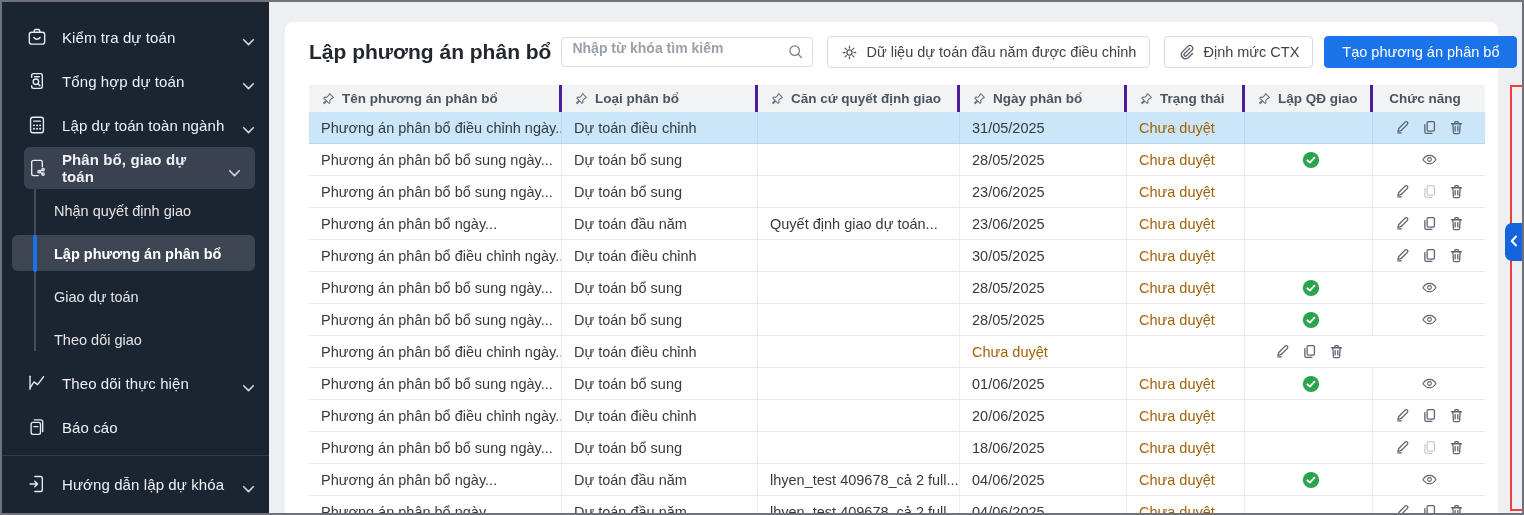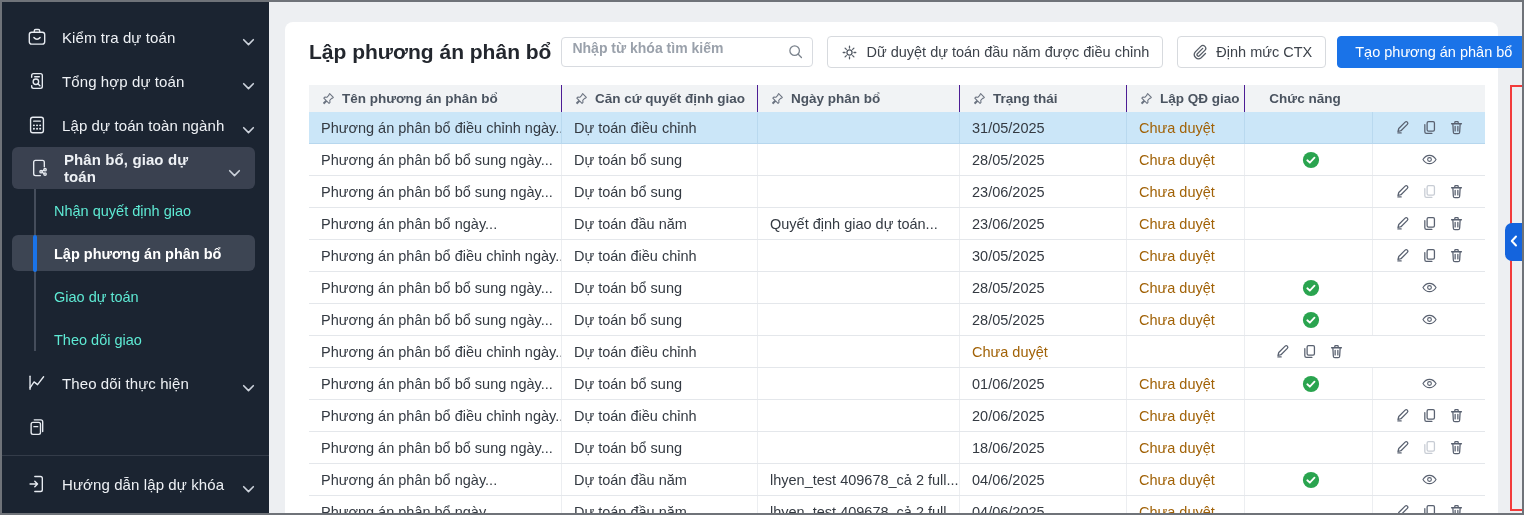--- a/index.html
+++ b/index.html
@@ -13,28 +13,28 @@
   .nav-item {
     height:44px; display:flex; align-items:center; gap:14px;
     padding:0 14px 0 24px; cursor:pointer; font-size:15px; font-weight:500; color:#eef1f5;
   }
   .nav-item .nico { width:22px; height:22px; color:#e7ebf1; flex:none; display:flex; align-items:center; }
   .nav-item .nico svg { width:22px; height:22px; }
   .nav-item .nlabel { flex:1; letter-spacing:.1px; }
   .nav-item .chev { width:13px; height:9px; color:#cdd3dc; flex:none; }
   .nav-item .chev svg { width:13px; height:9px; }
   .nav-item.active-parent {
-    background:#3a4150; border-radius:6px; margin:0 14px 0 10px; padding-left:16px; font-weight:700; height:42px;
+    background:#3a4150; border-radius:6px; margin:0 14px 0 22px; padding-left:2px; font-weight:700; height:42px;
   }
   .sub-list { position:relative; }
   .tree-line { position:absolute; left:32px; top:0; bottom:10px; width:2px; background:#454d5b; z-index:2; }
   .tree-active-bar { position:absolute; left:31px; width:4px; background:#1a73e8; z-index:3; border-radius:2px; }
   .sub-item {
     position:relative; height:43px; display:flex; align-items:center;
-    padding-left:52px; font-size:14.5px; color:#5eead4; cursor:pointer; z-index:1;
+    padding-left:52px; font-size:14.5px; color:#e5e5e5; cursor:pointer; z-index:1;
   }
   .sub-item.active::before {
     content:""; position:absolute; left:10px; right:14px; top:3px; bottom:4px;
     background:#3d4553; border-radius:6px; z-index:-1;
   }
   .sub-item.active { font-weight:700; color:#ffffff; }
   .side-divider { height:1px; background:#343c49; margin:6px 0 6px 0; }
   
   .main { flex:1; position:relative; height:100%; }
   .card {
@@ -68,21 +68,21 @@
   
   .grid { width:1176px; margin-top:17px; font-size:14.5px; }
   .grid-head, .grid-row {
     display:grid; grid-template-columns:253px 196px 202px 167px 118px 128px 112px;
   }
   .grid-head { background:#f1f3f5; height:27px; }
   .th {
     display:flex; align-items:center; gap:7px; padding:0 8px 0 12px;
     font-size:13.5px; font-weight:700; color:#4b5460; cursor:pointer; overflow:hidden; white-space:nowrap;
   }
-  .th:not(:last-child){ border-right:1px solid #4c1d95; }
+  .th:not(:last-child){ border-right:3px solid #4c1d95; }
   .th.c-actions { justify-content:center; padding-left:0; }
   .th .pin { width:14px; height:14px; color:#6b7380; flex:none; }
   .th .pin svg { width:14px; height:14px; }
   .grid-row { height:32px; background:#fff; border-bottom:1px solid #e4e7eb; cursor:pointer; }
   .grid-row.selected { background:#cbe6f8; border-bottom-color:#b7d7ee; }
   .td {
     display:flex; align-items:center; padding:0 8px 0 12px; color:#343a42;
     overflow:hidden; white-space:nowrap;
   }
   .td:not(:last-child){ border-right:1px solid #eceef1; }
@@ -199,20 +199,21 @@
           </svg></span>
       </div>
       <div class="nav-item">
         <span class="nico">
           <svg class="oline" viewBox="0 0 24 24">
             <path d="M9 4.2h7.2a2 2 0 0 1 2 2V17"></path>
             <rect x="5.6" y="7" width="10.2" height="13" rx="2"></rect>
             <path d="M8.6 11.6h4.2"></path>
           </svg>
         </span>
+        <span class="nlabel">Báo cáo</span>
       </div>
       <div class="side-divider"></div>
       <div class="nav-item">
         <span class="nico">
           <svg class="oline" viewBox="0 0 24 24">
             <path d="M9.6 3.8h6.2a2 2 0 0 1 2 2v12.4a2 2 0 0 1-2 2H9.6"></path>
             <path d="M4.4 12h8.2m0 0l-3-3m3 3l-3 3"></path>
           </svg>
         </span>
         <span class="nlabel">Hướng dẫn lập dự khóa</span>
@@ -236,21 +237,21 @@
           </span>
         </div>
         <div class="tb-spacer"></div>
         <button class="btn">
           <span class="bico">
             <svg class="oline" viewBox="0 0 20 20">
                 <circle cx="10" cy="10" r="3"></circle>
                 <path d="M10 2.6v2.1M10 15.3v2.1M2.6 10h2.1M15.3 10h2.1M4.8 4.8l1.5 1.5M13.7 13.7l1.5 1.5M15.2 4.8l-1.5 1.5M6.3 13.7l-1.5 1.5"></path>
               </svg>
           </span>
-          <span>Dữ duyệt dự toán đầu năm được điều chỉnh</span>
+          <span>Dữ liệu dự toán đầu năm được điều chỉnh</span>
         </button>
         <button class="btn">
           <span class="bico">
             <svg class="oline" viewBox="0 0 20 20">
                 <path d="M13.8 5.2l-6.3 6.3a1.7 1.7 0 0 0 2.4 2.4l6.4-6.4a3.3 3.3 0 0 0-4.7-4.7L5.1 9.3a4.9 4.9 0 0 0 6.9 6.9l5-5"></path>
               </svg>
           </span>
           <span>Định mức CTX</span>
         </button>
         <button class="btn primary">
@@ -258,20 +259,26 @@
         </button>
       </div>
 
       <div class="grid">
         <div class="grid-head" id="thead">
             <div class="th c-name">
               <span class="pin"><svg class="oline" viewBox="0 0 16 16" style="stroke-width:1.2">
                   <path d="M9.9 1.9l4.2 4.2-1.1 1.1-.6-.1-2.4 2.4.3 2.4-1.1 1.1-2.6-2.6-2.9 2.9-.8-.8 2.9-2.9L3.2 6.9l1.1-1.1 2.4.3 2.4-2.4-.1-.6z"></path>
                 </svg></span>
               <span>Tên phương án phân bổ</span>
+            </div>
+            <div class="th c-type">
+              <span class="pin"><svg class="oline" viewBox="0 0 16 16" style="stroke-width:1.2">
+                  <path d="M9.9 1.9l4.2 4.2-1.1 1.1-.6-.1-2.4 2.4.3 2.4-1.1 1.1-2.6-2.6-2.9 2.9-.8-.8 2.9-2.9L3.2 6.9l1.1-1.1 2.4.3 2.4-2.4-.1-.6z"></path>
+                </svg></span>
+              <span>Loại phân bổ</span>
             </div>
             <div class="th c-basis">
               <span class="pin"><svg class="oline" viewBox="0 0 16 16" style="stroke-width:1.2">
                   <path d="M9.9 1.9l4.2 4.2-1.1 1.1-.6-.1-2.4 2.4.3 2.4-1.1 1.1-2.6-2.6-2.9 2.9-.8-.8 2.9-2.9L3.2 6.9l1.1-1.1 2.4.3 2.4-2.4-.1-.6z"></path>
                 </svg></span>
               <span>Căn cứ quyết định giao</span>
             </div>
             <div class="th c-date">
               <span class="pin"><svg class="oline" viewBox="0 0 16 16" style="stroke-width:1.2">
                   <path d="M9.9 1.9l4.2 4.2-1.1 1.1-.6-.1-2.4 2.4.3 2.4-1.1 1.1-2.6-2.6-2.9 2.9-.8-.8 2.9-2.9L3.2 6.9l1.1-1.1 2.4.3 2.4-2.4-.1-.6z"></path>

